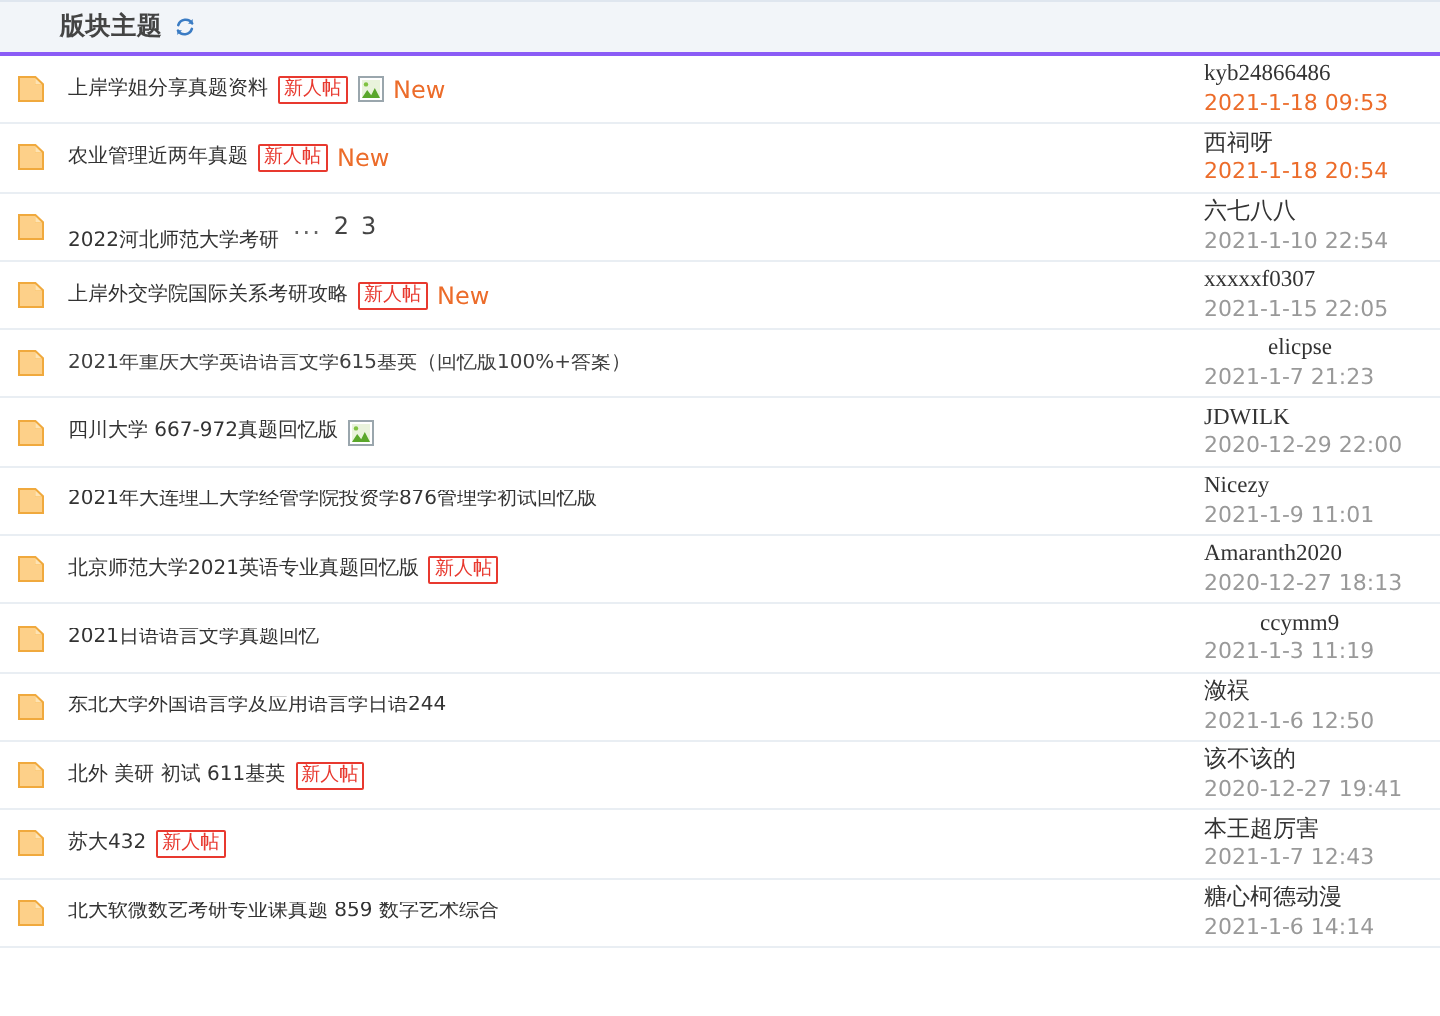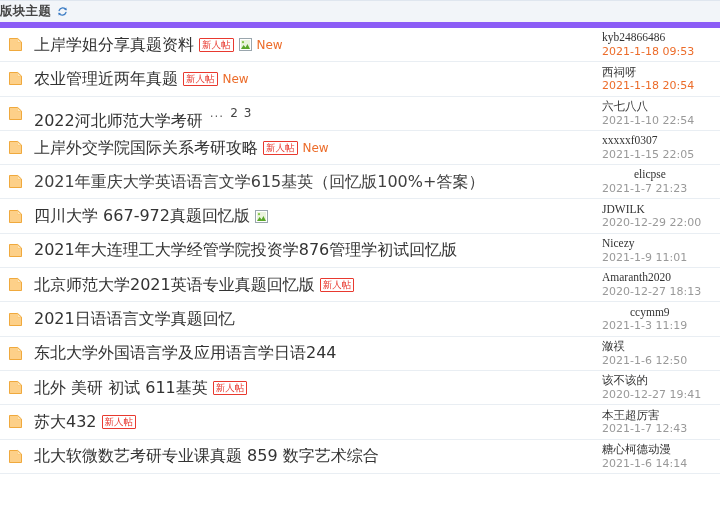--- a/index.html
+++ b/index.html
@@ -14,23 +14,24 @@
     font-size: 13px;
     color: #333333;
     overflow: hidden;
   }
 
   
   .thread-header {
     height: 28px;
     background: #f2f5f9;
     border-top: 1px solid #dfe6ef;
-    border-bottom: 6px solid #8b5cf6;
+    border-bottom: 2px solid #8b5cf6;
     display: flex;
     align-items: center;
+    padding-left: 30px;
     box-sizing: border-box;
   }
   .thread-header-title {
     font-size: 12.5px;
     font-weight: bold;
     color: #444444;
     letter-spacing: 0.3px;
   }
   .refresh-icon {
     margin-left: 6px;
@@ -67,21 +68,21 @@
 
   .thread-main {
     flex: 1 1 auto;
     display: flex;
     align-items: center;
     min-width: 0;
     overflow: hidden;
     white-space: nowrap;
   }
   .thread-title {
-    font-size: 16px;
+    font-size: 10px;
     color: #333333;
     line-height: 1;
   }
 
   
   .badge-new-user {
     display: inline-block;
     margin-left: 5px;
     padding: 0px 2px 1px 2px;
     border: 1px solid #e8392f;

